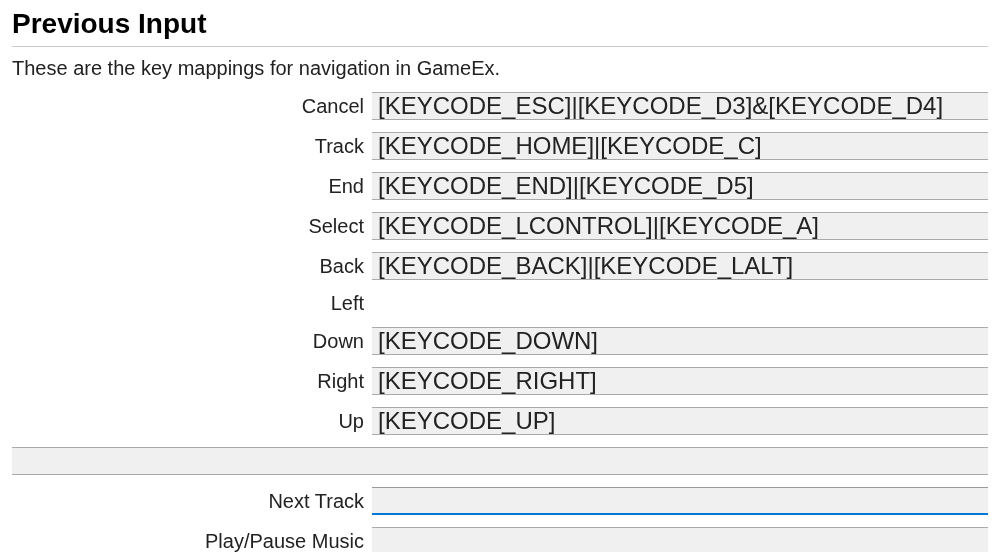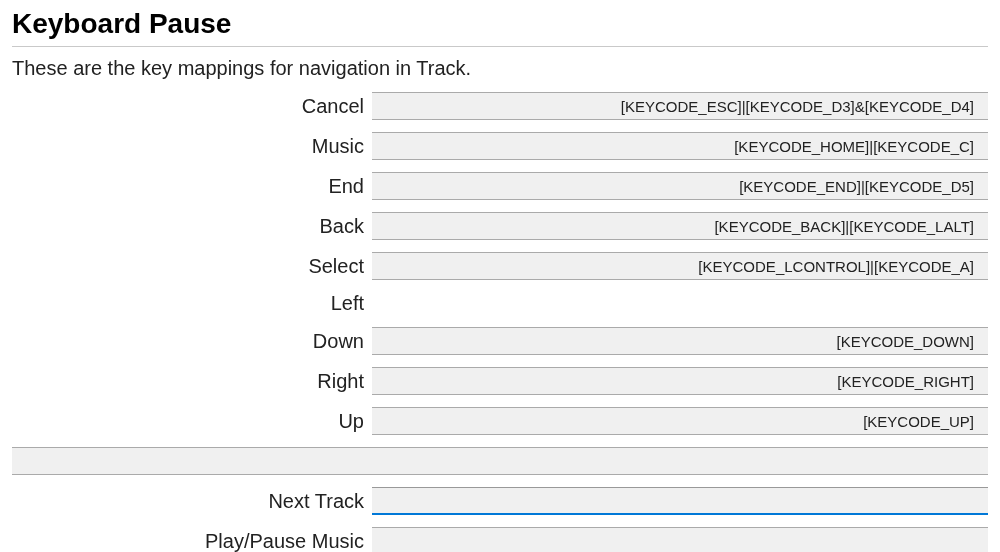--- a/index.html
+++ b/index.html
@@ -48,59 +48,58 @@
       flex-shrink: 0;
     }
     .field {
       flex: 1;
       height: 28px;
       background: #f0f0f0;
       border-top: 1px solid #aaa;
       border-left: none;
       border-right: none;
       border-bottom: 1px solid #aaa;
-      padding: 2px 14px;
-      font-size: 15px;
+      padding: 2px 6px;
+      font-size: 24px;
       font-family: inherit;
       color: #222;
       outline: none;
-      text-align: right;
     }
     .field.focused {
       border-bottom: 2px solid #0078d7;
       border-top: 1px solid #999;
     }
   </style>
 </head>
 <body>
 
-<h1 class="title">Keyboard Pause</h1>
+<h1 class="title">Previous Input</h1>
 <hr class="divider">
-<div class="description">These are the key mappings for navigation in Track.</div>
+<div class="description">These are the key mappings for navigation in GameEx.</div>
 
 <div class="form">
     <div class="row">
       <div class="label">Cancel</div>
       <input type="text" class="field" value="[KEYCODE_ESC]|[KEYCODE_D3]&amp;[KEYCODE_D4]" style="">
     </div>
     <div class="row">
-      <div class="label">Music</div>
+      <div class="label">Track</div>
       <input type="text" class="field" value="[KEYCODE_HOME]|[KEYCODE_C]" style="">
     </div>
     <div class="row">
       <div class="label">End</div>
       <input type="text" class="field" value="[KEYCODE_END]|[KEYCODE_D5]" style="">
     </div>
     <div class="row">
+      <div class="label">Select</div>
+      <input type="text" class="field" value="[KEYCODE_LCONTROL]|[KEYCODE_A]" style="">
+    </div>
+    <div class="row">
       <div class="label">Back</div>
       <input type="text" class="field" value="[KEYCODE_BACK]|[KEYCODE_LALT]" style="">
-    </div>
-    <div class="row">
-      <div class="label">Select</div>
-      <input type="text" class="field" value="[KEYCODE_LCONTROL]|[KEYCODE_A]" style="">
     </div>
     <div class="row">
       <div class="label">Left</div>
     </div>
     <div class="row">
       <div class="label">Down</div>
       <input type="text" class="field" value="[KEYCODE_DOWN]" style="">
     </div>
     <div class="row">
       <div class="label">Right</div>

